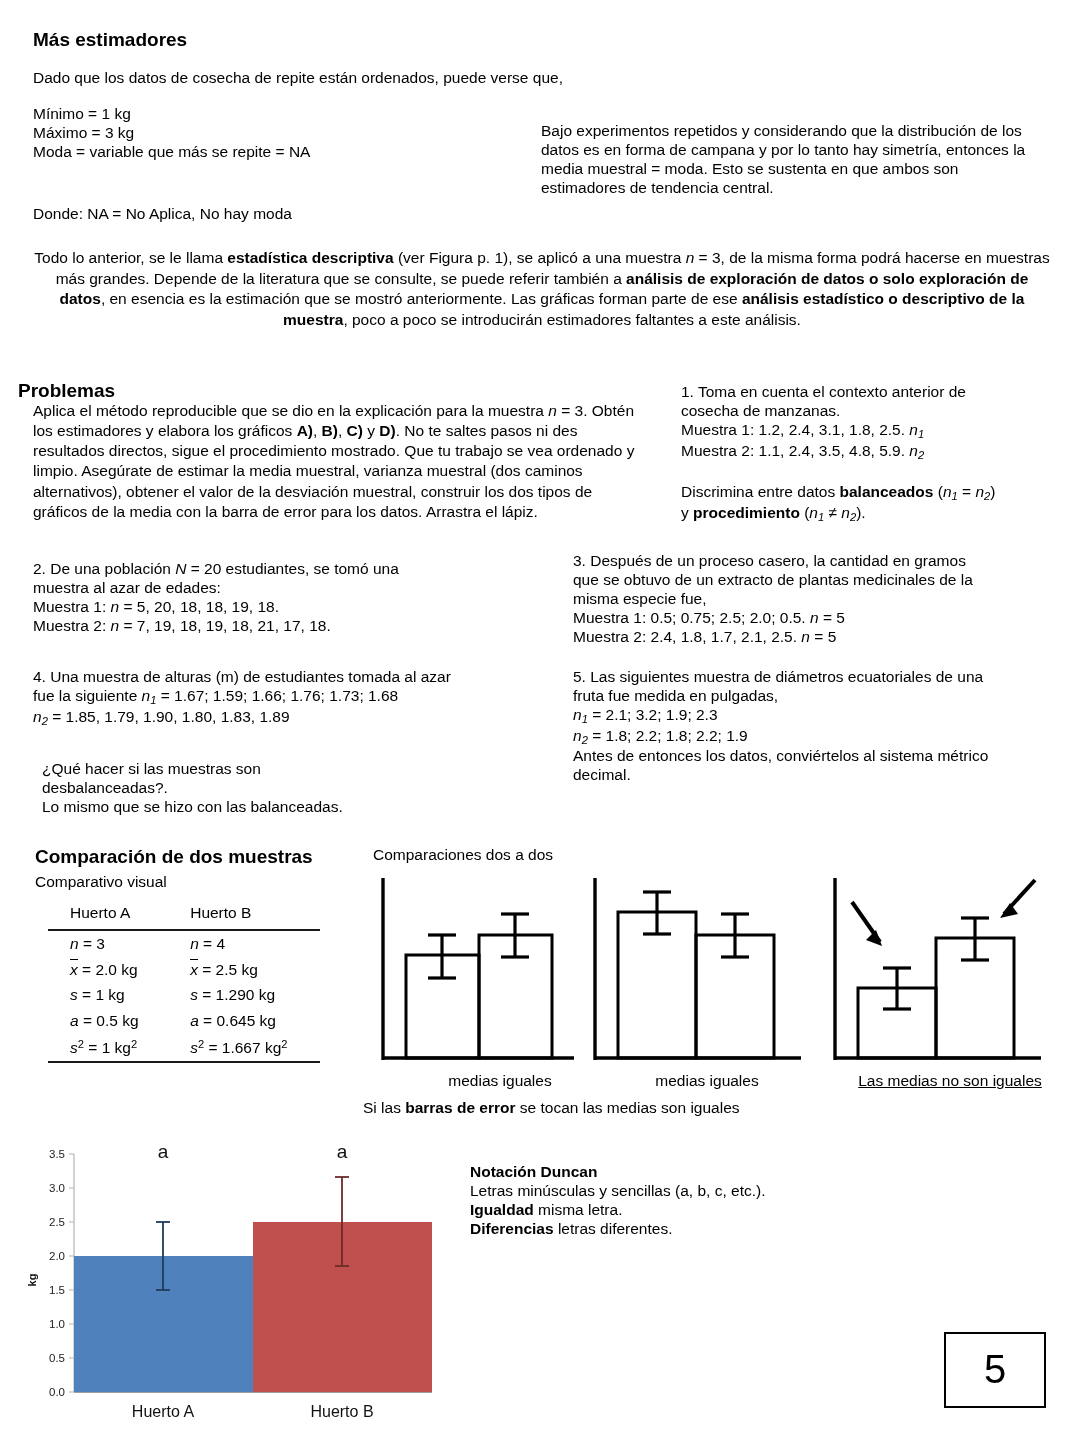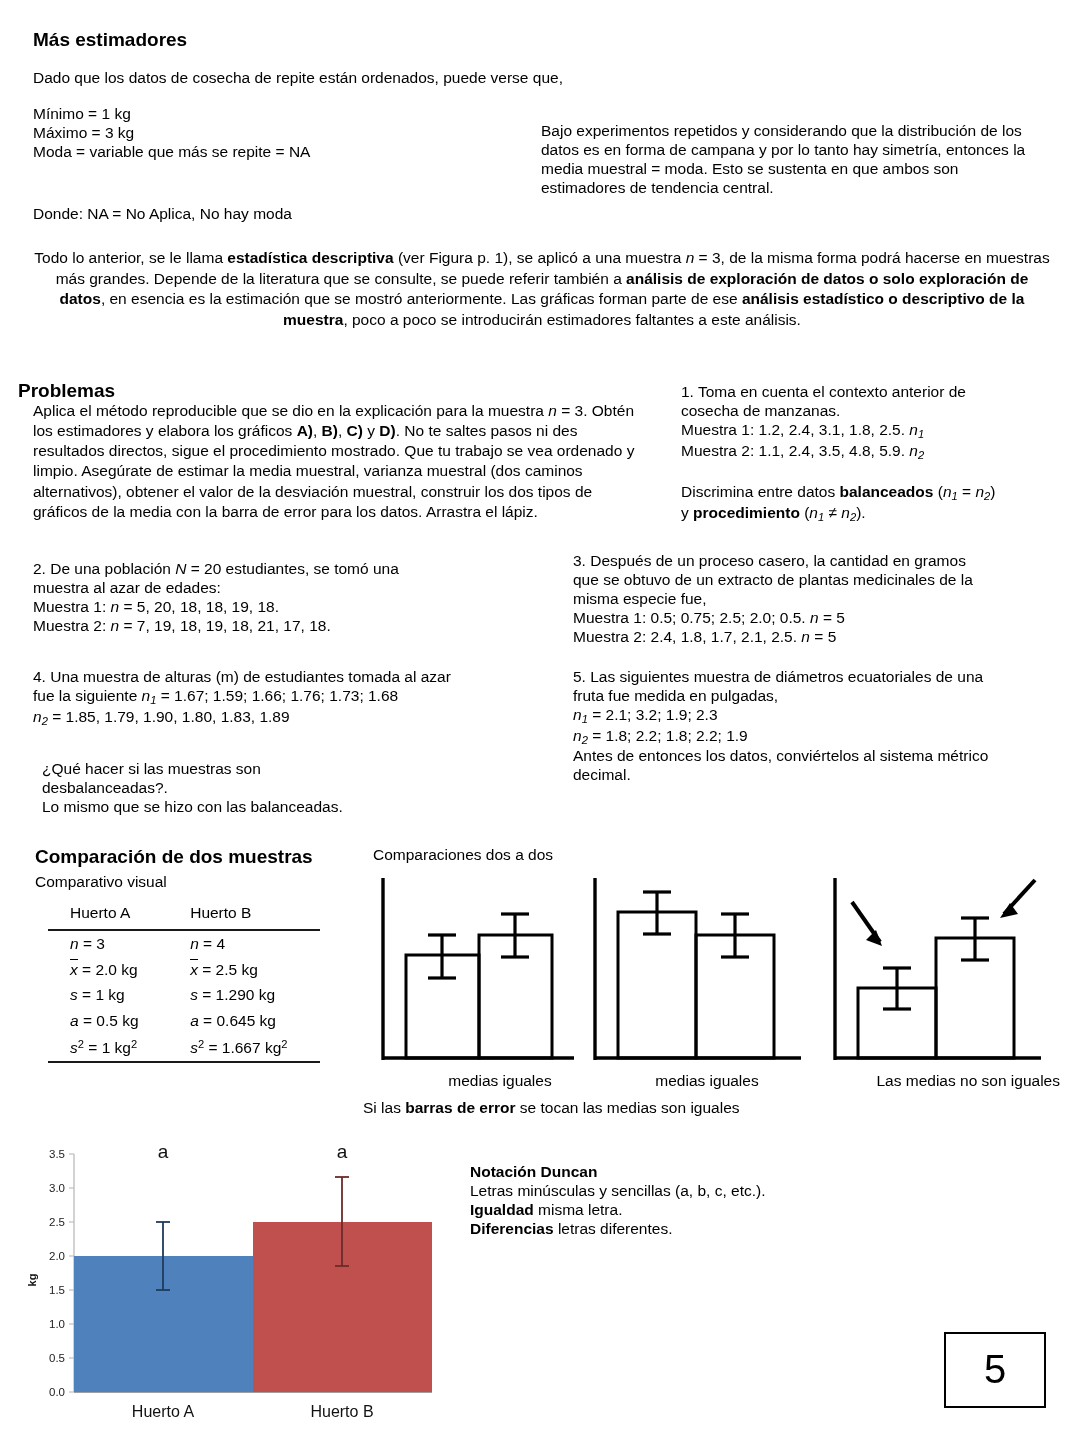--- a/index.html
+++ b/index.html
@@ -227,21 +227,21 @@
       <polygon points="52,72 36,66 46,56" fill="#000"></polygon>
     </g>
     <g>
       <line x1="205" y1="6" x2="174" y2="40" stroke="#000" stroke-width="4"></line>
       <polygon points="170,44 180,29 188,40" fill="#000"></polygon>
     </g>
   </svg>
 
   <div class="abs" style="left:410px; top:1071px; width:180px; text-align:center;">medias iguales</div>
   <div class="abs" style="left:612px; top:1071px; width:190px; text-align:center;">medias iguales</div>
-  <div class="abs" style="left:840px; top:1071px; width:220px; text-align:right;">Las medias no son iguales</div>
+  <div class="abs" style="left:840px; top:1071px; width:220px; text-align:center;text-decoration:underline;">Las medias no son iguales</div>
 
   <div class="abs" style="left:363px; top:1098px;">
     <span>Si las </span><span class="bold">barras de error</span><span> se tocan las medias son iguales</span>
   </div>
 
   <div class="chart-wrap">
     <svg width="420" height="285" viewBox="0 0 420 285">
 
       <g font-family="Liberation Sans, sans-serif" font-size="11.5" fill="#222" text-anchor="end">
         <text x="43" y="18">3.5</text>

